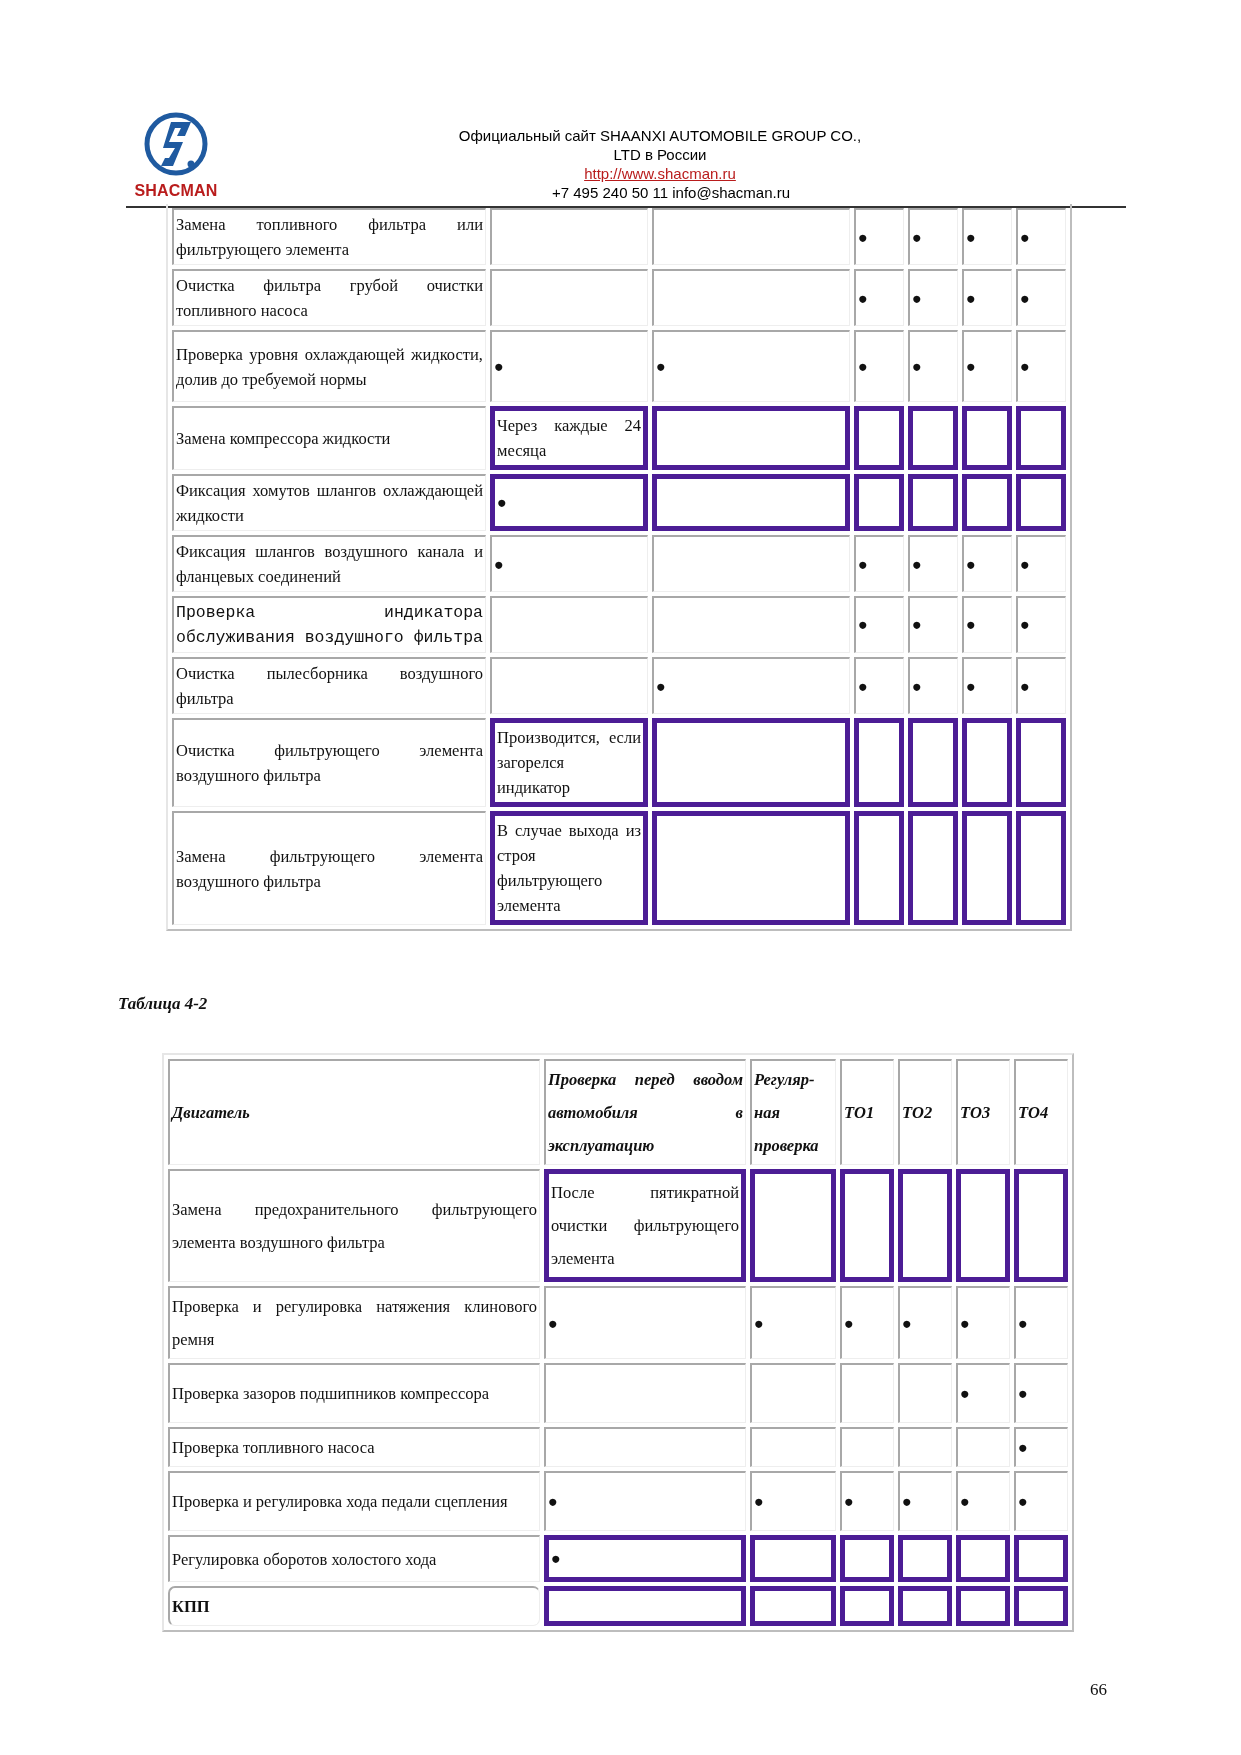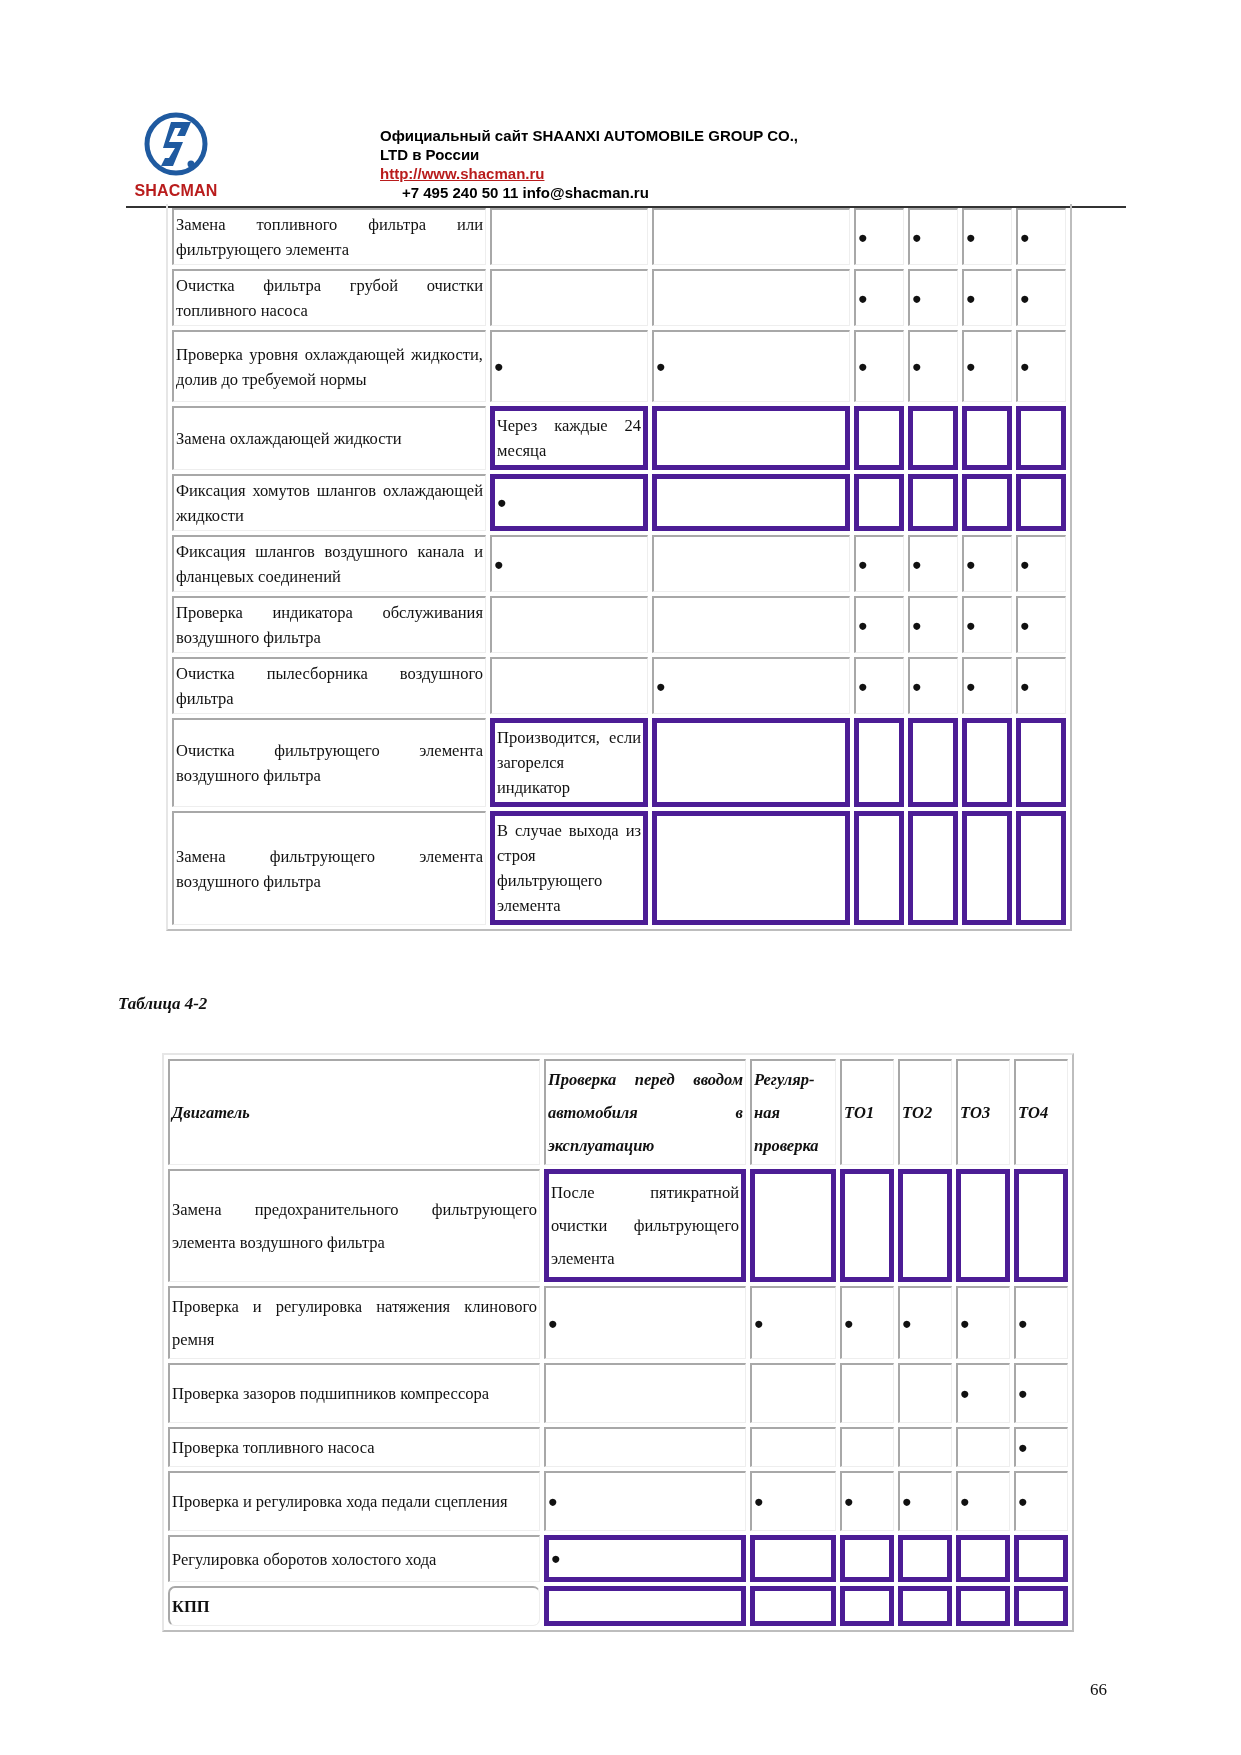--- a/index.html
+++ b/index.html
@@ -5,22 +5,22 @@
   html, body { margin: 0; padding: 0; background: #ffffff; }
   body { width: 1241px; height: 1755px; position: relative; overflow: hidden;
          font-family: "Liberation Serif", "DejaVu Serif", serif; color: #111; }
 
   
   .logo { position: absolute; left: 126px; top: 112px; width: 100px; height: 90px; }
   .logo svg { display: block; margin: 0 auto; }
   .logo-text { position: absolute; left: 0; top: 70px; width: 100px; text-align: center;
                font-family: "Liberation Sans", "DejaVu Sans", sans-serif; font-weight: bold;
                font-size: 16px; letter-spacing: 0.2px; color: #b91c1c; }
-  .hdr { position: absolute; left: 380px; top: 126px; width: 560px; 
-         font-family: "Liberation Sans", "DejaVu Sans", sans-serif; font-weight: bold;
+  .hdr { position: absolute; left: 380px; top: 126px; width: 560px; text-align: center;
+         font-family: "Liberation Sans", "DejaVu Sans", sans-serif; font-weight: normal;
          font-size: 15px; line-height: 19px; color: #000; }
   .hdr a { color: #b91c1c; text-decoration: underline; }
   .hdr .contact { padding-left: 22px; }
   .hdr-rule { position: absolute; left: 126px; top: 206px; width: 1000px; height: 0;
               border-top: 2px solid #333; }
 
   
   table.mt { position: absolute; border-collapse: separate; border-spacing: 4px;
              border: 2px solid #bdbdbd; border-top-color: #e6e6e6; border-left-color:#e6e6e6;
              table-layout: fixed; }
@@ -92,21 +92,21 @@
       <tr style="height: 72px;">
         <td>Проверка уровня охлаждающей жидкости, долив до требуемой нормы</td>
         <td>●</td>
         <td>●</td>
         <td>●</td>
         <td>●</td>
         <td>●</td>
         <td>●</td>
       </tr>
       <tr style="height: 50px;">
-        <td>Замена охлаждающей жидкости</td>
+        <td>Замена компрессора жидкости</td>
         <td class="plain">Через каждые 24 месяца</td>
         <td class="plain"></td>
         <td class="plain"></td>
         <td class="plain"></td>
         <td class="plain"></td>
         <td class="plain"></td>
       </tr>
       <tr style="height: 50px;">
         <td>Фиксация хомутов шлангов охлаждающей жидкости</td>
         <td class="plain">●</td>
@@ -118,21 +118,21 @@
       </tr>
       <tr style="height: 50px;">
         <td>Фиксация шлангов воздушного канала и фланцевых соединений</td>
         <td>●</td>
         <td></td>
         <td>●</td>
         <td>●</td>
         <td>●</td>
         <td>●</td>
       </tr>
-      <tr style="height: 50px;">
+      <tr style="height: 50px; font-family: Liberation Mono, monospace;">
         <td>Проверка индикатора обслуживания воздушного фильтра</td>
         <td></td>
         <td></td>
         <td>●</td>
         <td>●</td>
         <td>●</td>
         <td>●</td>
       </tr>
       <tr style="height: 50px;">
         <td>Очистка пылесборника воздушного фильтра</td>

